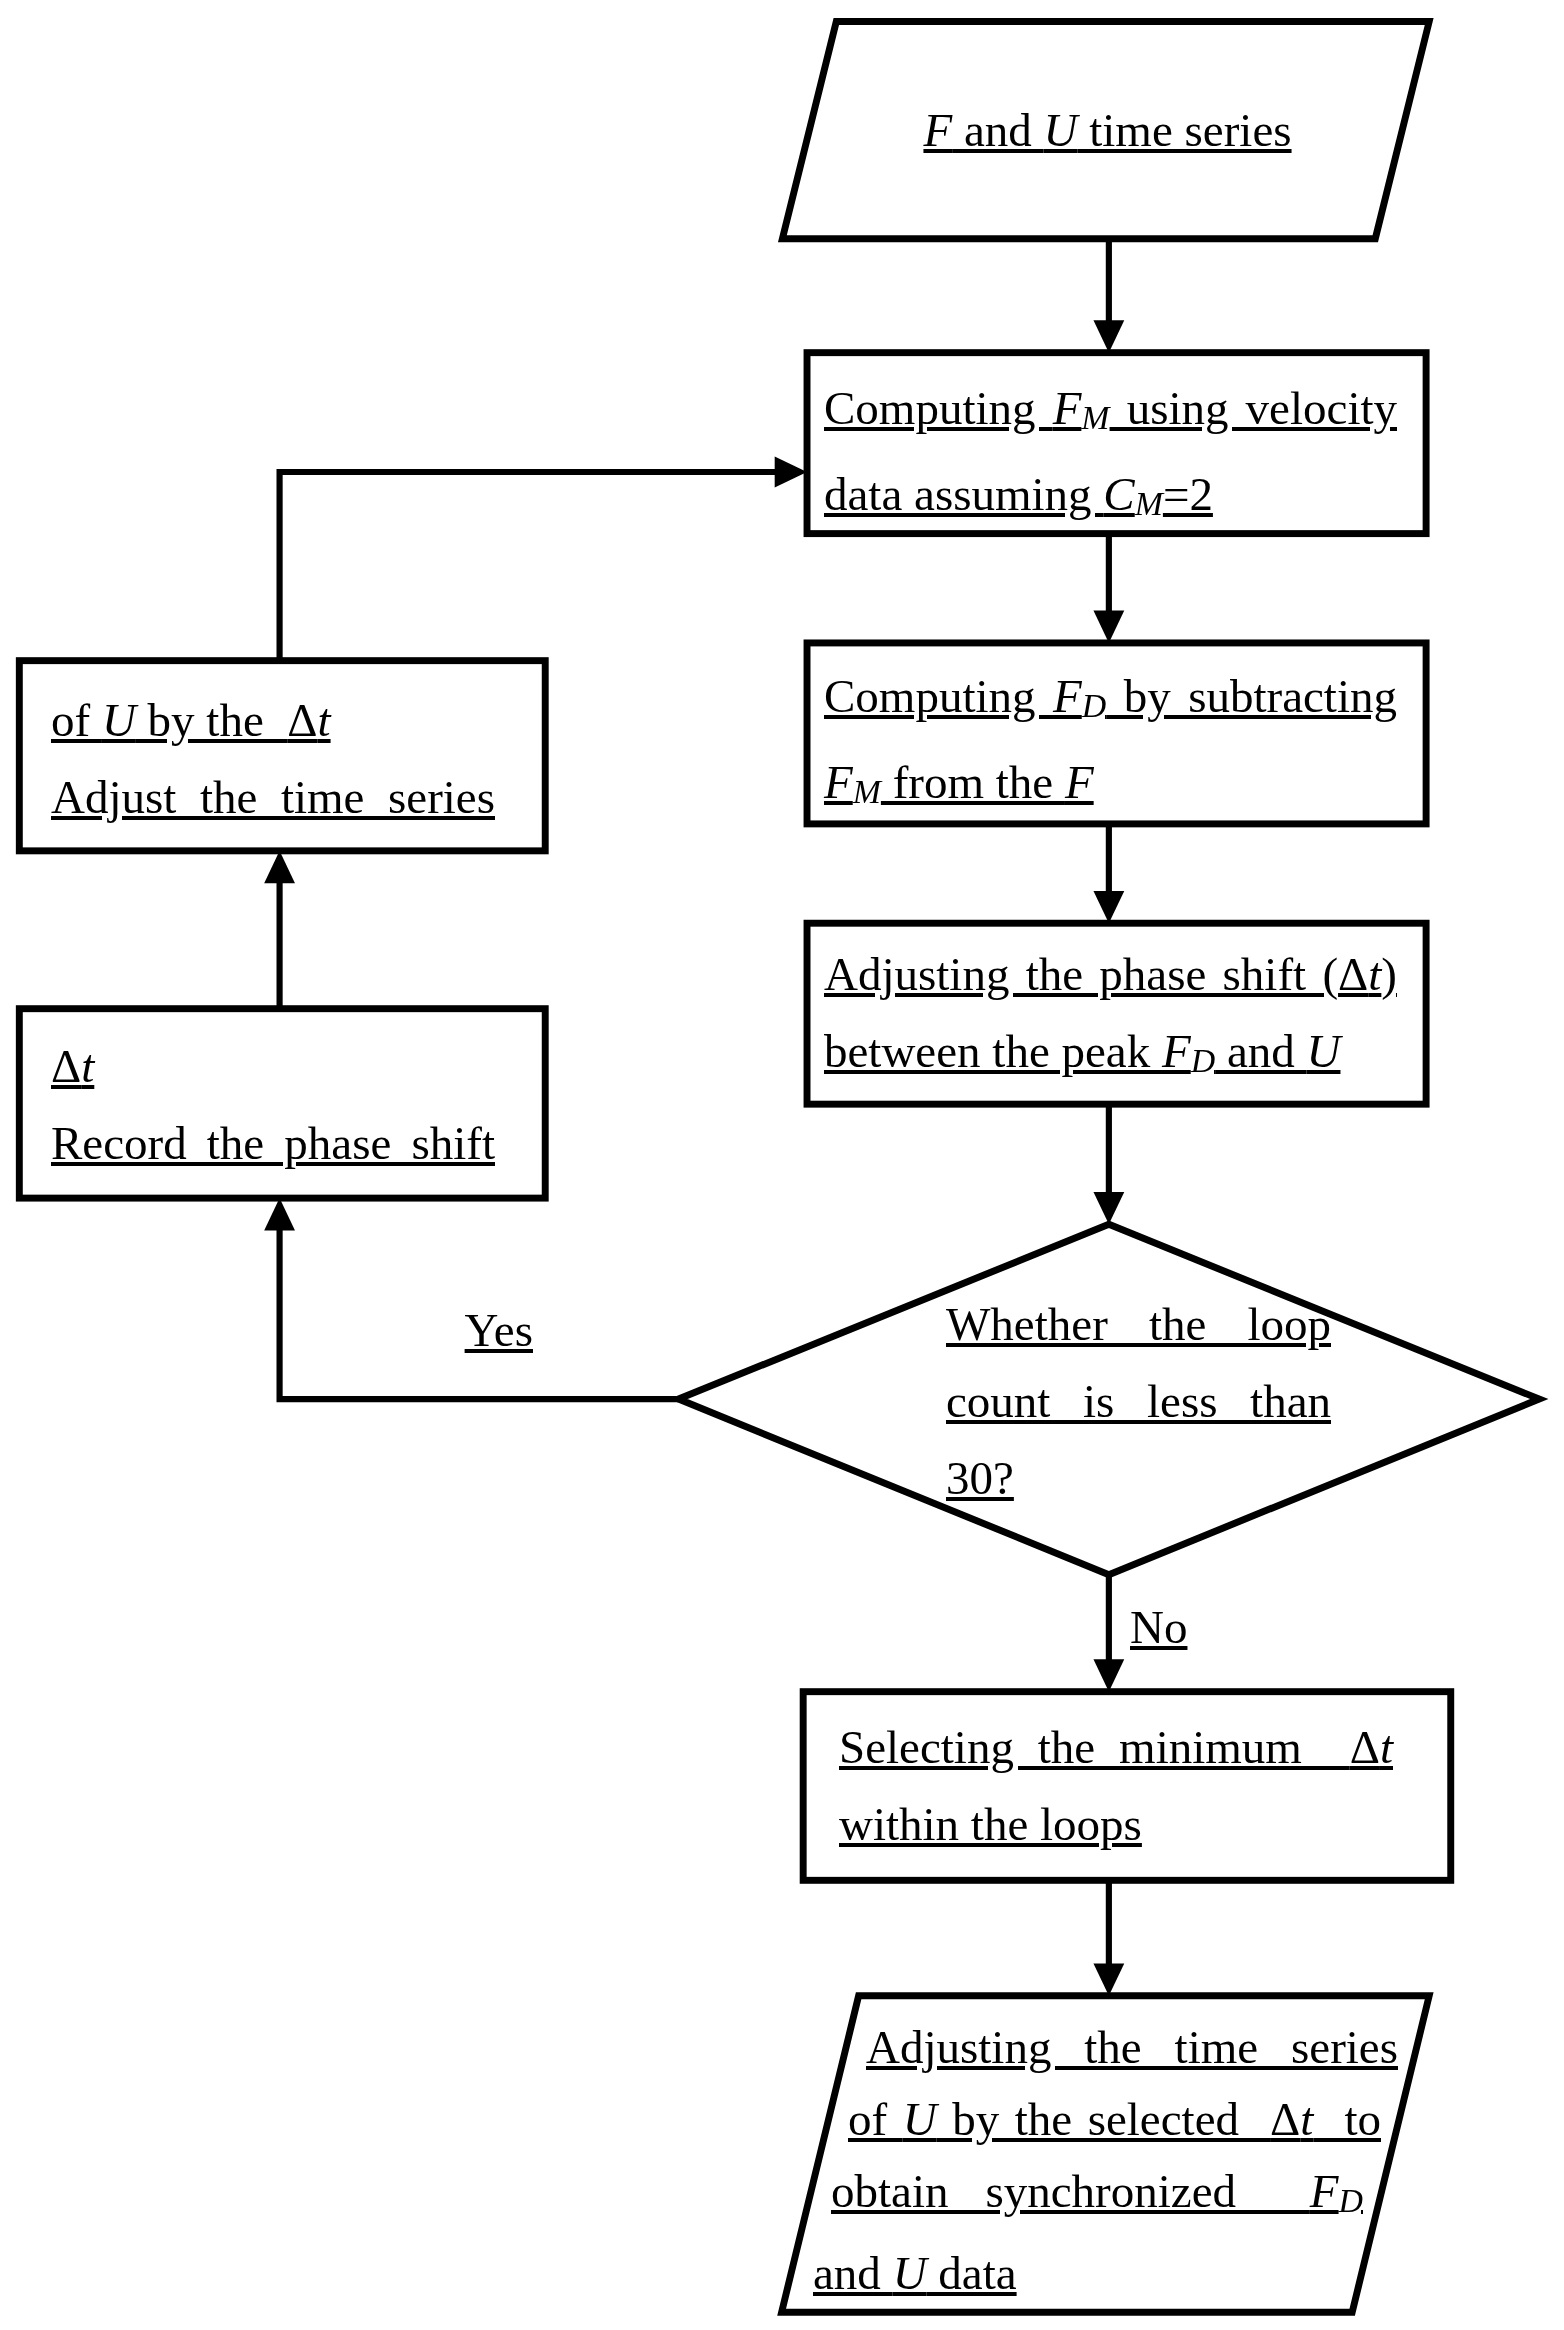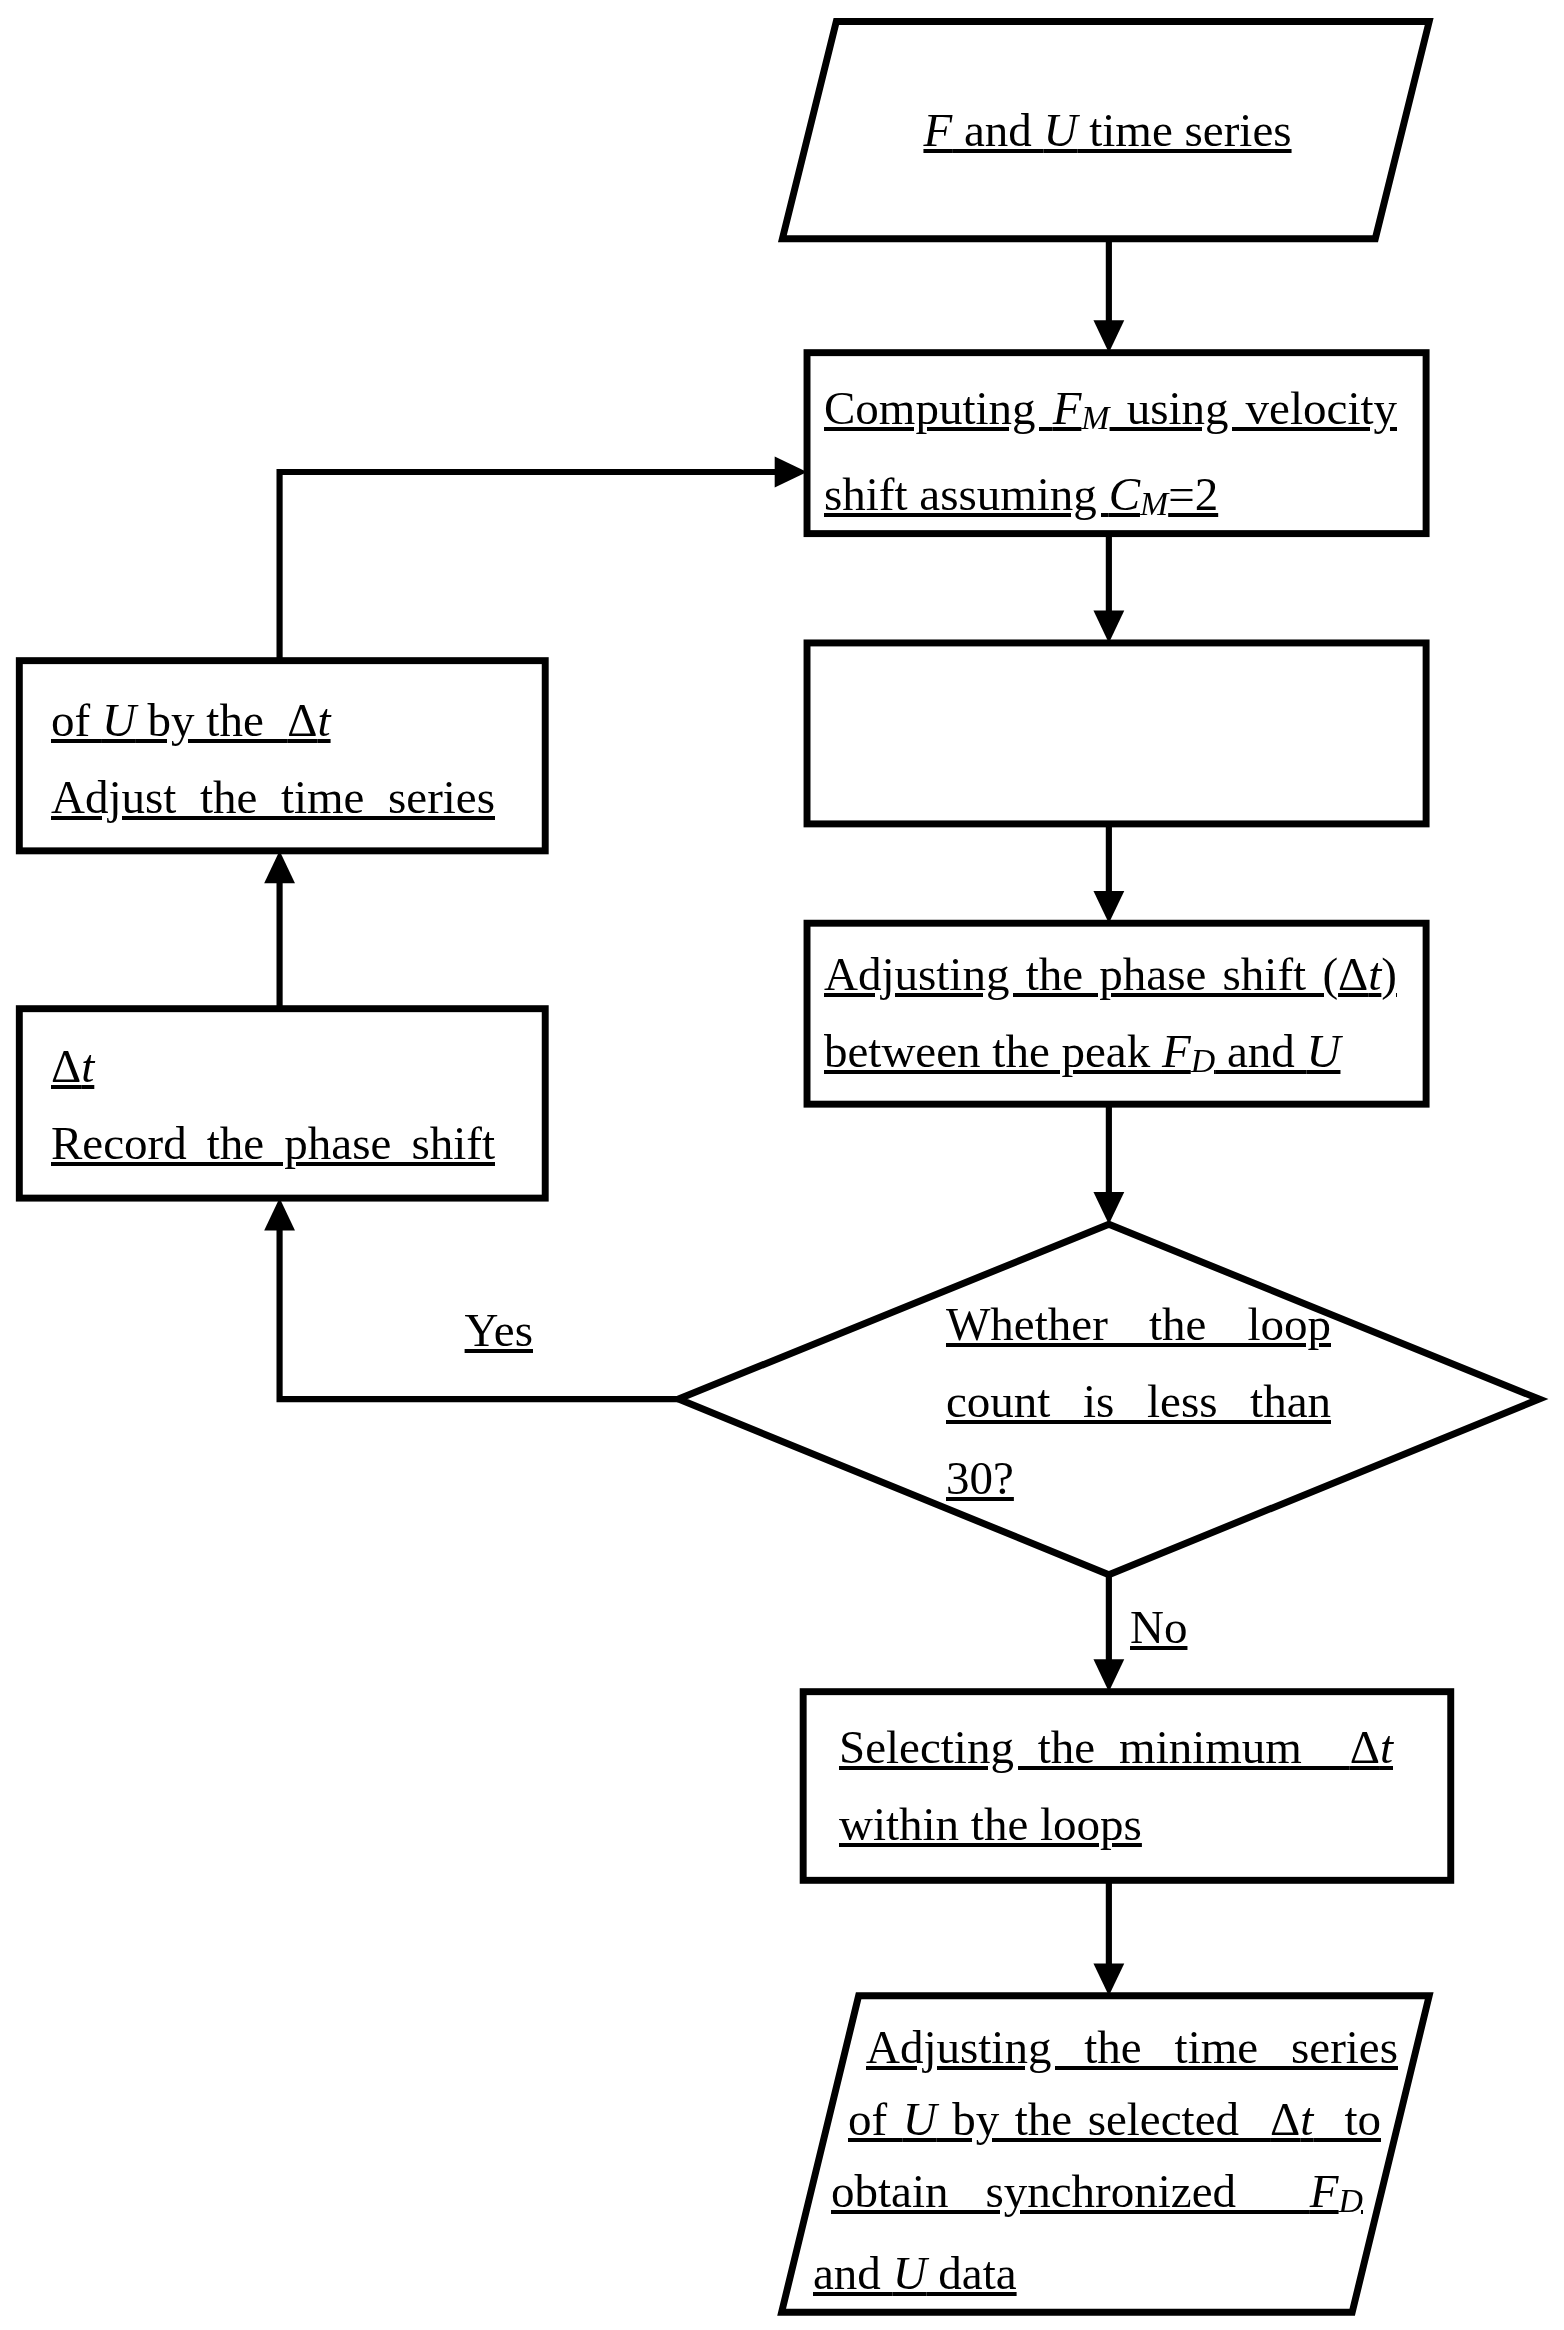--- a/index.html
+++ b/index.html
@@ -102,23 +102,27 @@
     <rect class="shape" x="1043" y="2197" width="841" height="245"></rect>
     <polygon class="shape" points="1115,2592 1856,2592 1756,3003 1015,3003"></polygon>
   </svg>
 
   <div class="label t-start">
     <div class="line center"><span class="seg i">F</span><span class="seg"> and </span><span class="seg i">U</span><span class="seg"> time series</span></div>
   </div>
 
   <div class="label t-box1">
     <div class="line jl"><span class="seg">Computing </span><span class="seg i">F</span><span class="seg sub">M</span><span class="seg"> using velocity</span></div>
-    <div class="line"><span class="seg">shift assuming </span><span class="seg i">C</span><span class="seg sub">M</span><span class="seg">=2</span></div>
+    <div class="line"><span class="seg">data assuming </span><span class="seg i">C</span><span class="seg sub">M</span><span class="seg">=2</span></div>
   </div>
 
+  <div class="label t-box2">
+    <div class="line jl"><span class="seg">Computing </span><span class="seg i">F</span><span class="seg sub">D</span><span class="seg"> by subtracting</span></div>
+    <div class="line"><span class="seg i">F</span><span class="seg sub">M</span><span class="seg"> from the </span><span class="seg i">F</span></div>
+  </div>
 
   <div class="label t-box3">
     <div class="line jl"><span class="seg">Adjusting the phase shift (</span><span class="seg">Δ</span><span class="seg i">t</span><span class="seg">)</span></div>
     <div class="line"><span class="seg">between the peak </span><span class="seg i">F</span><span class="seg sub">D</span><span class="seg"> and </span><span class="seg i">U</span></div>
   </div>
 
   <div class="label t-diamond">
     <div class="line jl"><span class="seg">Whether the loop</span></div>
     <div class="line jl"><span class="seg">count is less than</span></div>
     <div class="line"><span class="seg">30?</span></div>

